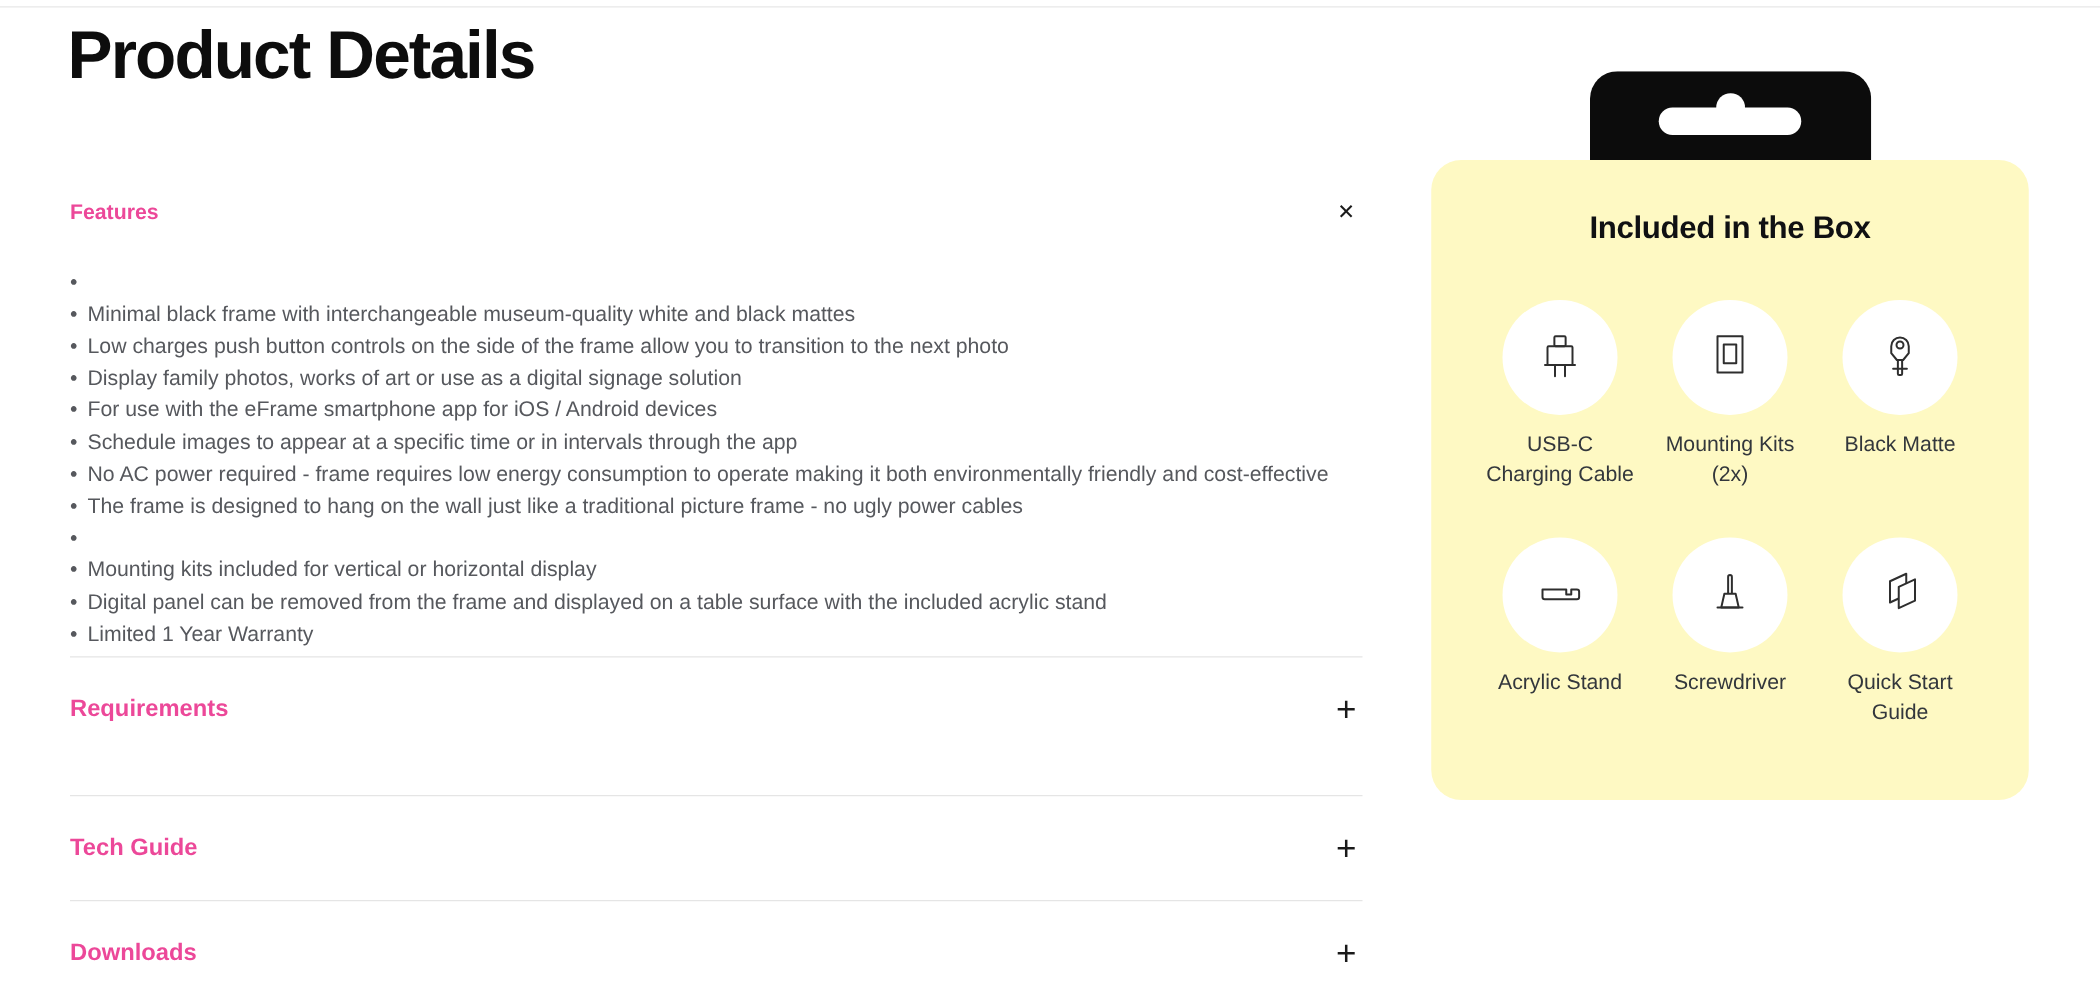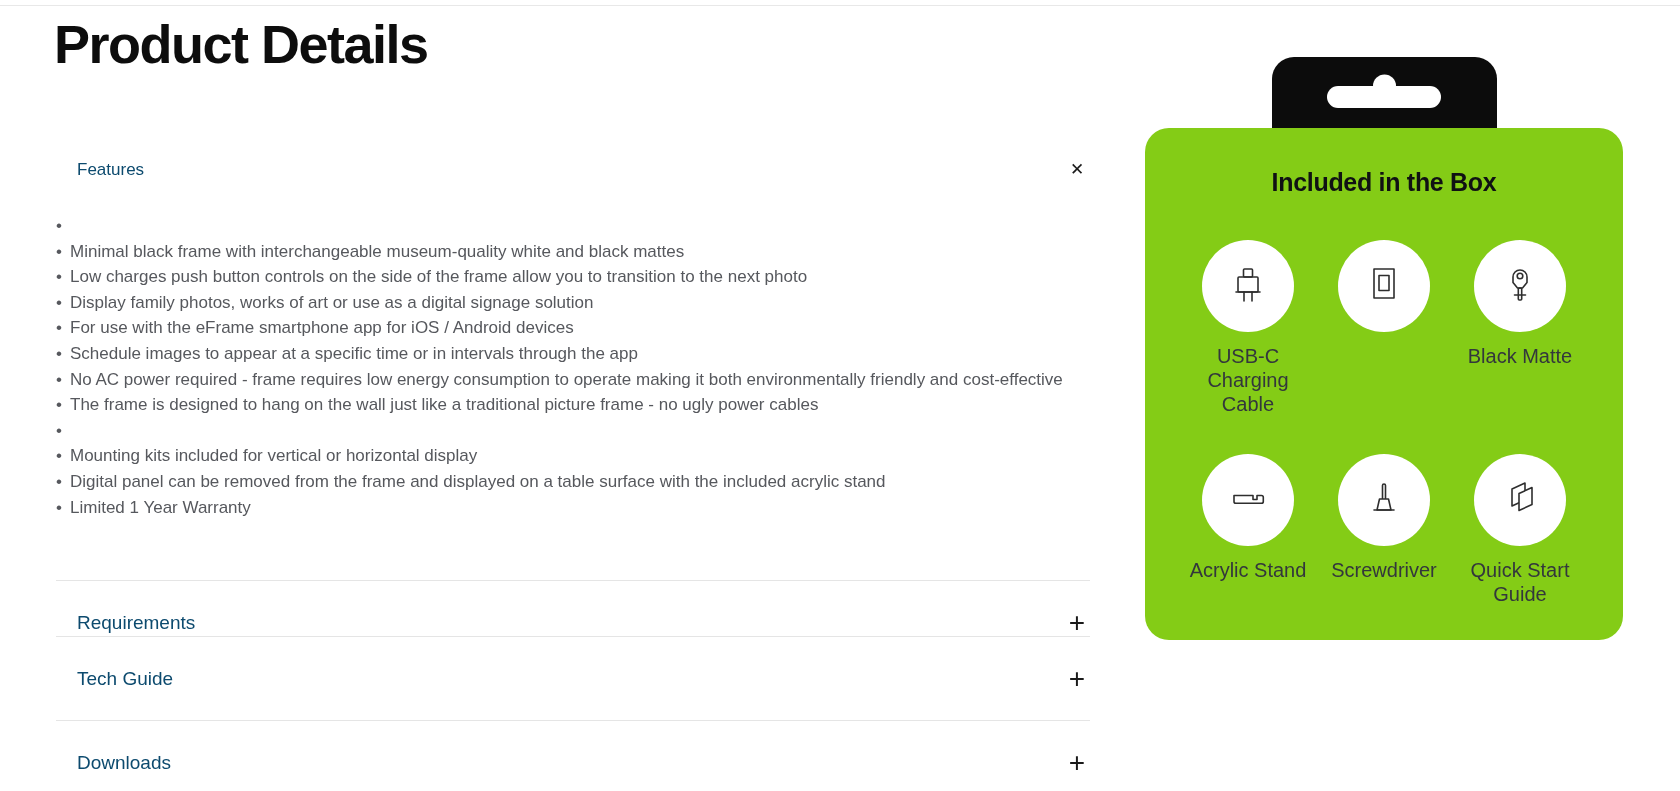--- a/index.html
+++ b/index.html
@@ -15,21 +15,21 @@
     font-size:54px; font-weight:800; letter-spacing:-1.5px; color:#0d0d0d;
   }
 
   
   .acc-row{
     position:absolute; left:56px; width:1034px; height:84px;
     display:flex; align-items:center; justify-content:space-between;
     border-top:1px solid #e5e5e5; cursor:pointer;
   }
   .acc-row.first{ border-top:none; height:48px; }
-  .acc-label{ font-size:19px; font-weight:400; color:#0c4a6e;margin-left:21px; }
+  .acc-label{ font-size:19px; font-weight:700; color:#ec4899; }
   .acc-label.sm{ font-size:17px; }
   .acc-toggle{
     width:26px; text-align:center; color:#1a1a1a; font-weight:300;
     font-size:28px; line-height:26px; user-select:none;
   }
   .acc-toggle.close{ font-size:17px; font-weight:400; }
 
   .bullets{
     position:absolute; left:56px; top:213px; width:1040px;
   }
@@ -37,39 +37,39 @@
     display:flex; font-size:17px; line-height:25.6px; color:#56585d;
   }
   .bullet-line .dot{ width:14px; flex:none; color:#56585d; }
 
   
   .hang-tab{ position:absolute; left:1272px; top:57px; z-index:0; }
 
   
   .box-card{
     position:absolute; left:1145px; top:128px; width:478px; height:512px;
-    background:#84cc16; border-radius:24px; z-index:1;
+    background:#fef9c3; border-radius:24px; z-index:1;
   }
   .card-title{
     position:absolute; left:0; top:40px; width:478px; text-align:center;
     font-size:25px; font-weight:700; letter-spacing:-0.3px; color:#101113;
   }
   .box-grid{
     position:absolute; left:35px; top:112px; width:408px;
     display:grid; grid-template-columns:repeat(3,136px); row-gap:38px;
   }
   .box-item{ display:flex; flex-direction:column; align-items:center; }
   .icon-circle{
     width:92px; height:92px; border-radius:50%; background:#ffffff;
     display:flex; align-items:center; justify-content:center;
   }
   .icon-circle svg{ display:block; }
   .box-label{
     margin-top:12px; width:120px; text-align:center;
-    font-size:20px; line-height:24px; color:#33373c;
+    font-size:17px; line-height:24px; color:#33373c;
   }
 </style>
 </head>
 <body>
 
 <div class="screen">
 
   <div class="top-divider"></div>
 
   <h1 class="page-title">Product Details</h1>
@@ -121,21 +121,21 @@
     <div class="bullet-line">
         <span class="dot">•</span>
         <span>Digital panel can be removed from the frame and displayed on a table surface with the included acrylic stand</span>
       </div>
     <div class="bullet-line">
         <span class="dot">•</span>
         <span>Limited 1 Year Warranty</span>
       </div>
   </div>
 
-  <div class="acc-row" style="top:580px;">
+  <div class="acc-row" style="top:525px;">
     <span class="acc-label">Requirements</span>
     <span class="acc-toggle">+</span>
   </div>
   <div class="acc-row" style="top:636px;">
     <span class="acc-label">Tech Guide</span>
     <span class="acc-toggle">+</span>
   </div>
   <div class="acc-row" style="top:720px;">
     <span class="acc-label">Downloads</span>
     <span class="acc-toggle">+</span>
@@ -166,20 +166,21 @@
         <div class="box-label">USB-C Charging Cable</div>
       </div>
 
       <div class="box-item">
         <div class="icon-circle">
           <svg width="48" height="48" viewBox="0 0 48 48" fill="none" stroke="#2e2e2e" stroke-width="1.6" stroke-linejoin="round">
             <rect x="14" y="7" width="20" height="29"></rect>
             <rect x="19" y="13.5" width="10" height="15"></rect>
           </svg>
         </div>
+        <div class="box-label">Mounting Kits (2x)</div>
       </div>
 
       <div class="box-item">
         <div class="icon-circle">
           <svg width="48" height="48" viewBox="0 0 48 48" fill="none" stroke="#2e2e2e" stroke-width="1.6" stroke-linejoin="round">
             <path d="M17,15 a7,7 0 0 1 14,0 v5.5 L26.5,26 h-5 L17,20.5 Z"></path>
             <circle cx="24" cy="14" r="2.8"></circle>
             <rect x="22.3" y="26" width="3.4" height="12" rx="1"></rect>
             <path d="M18.5,33 H29.5" stroke-linecap="round"></path>
           </svg>

